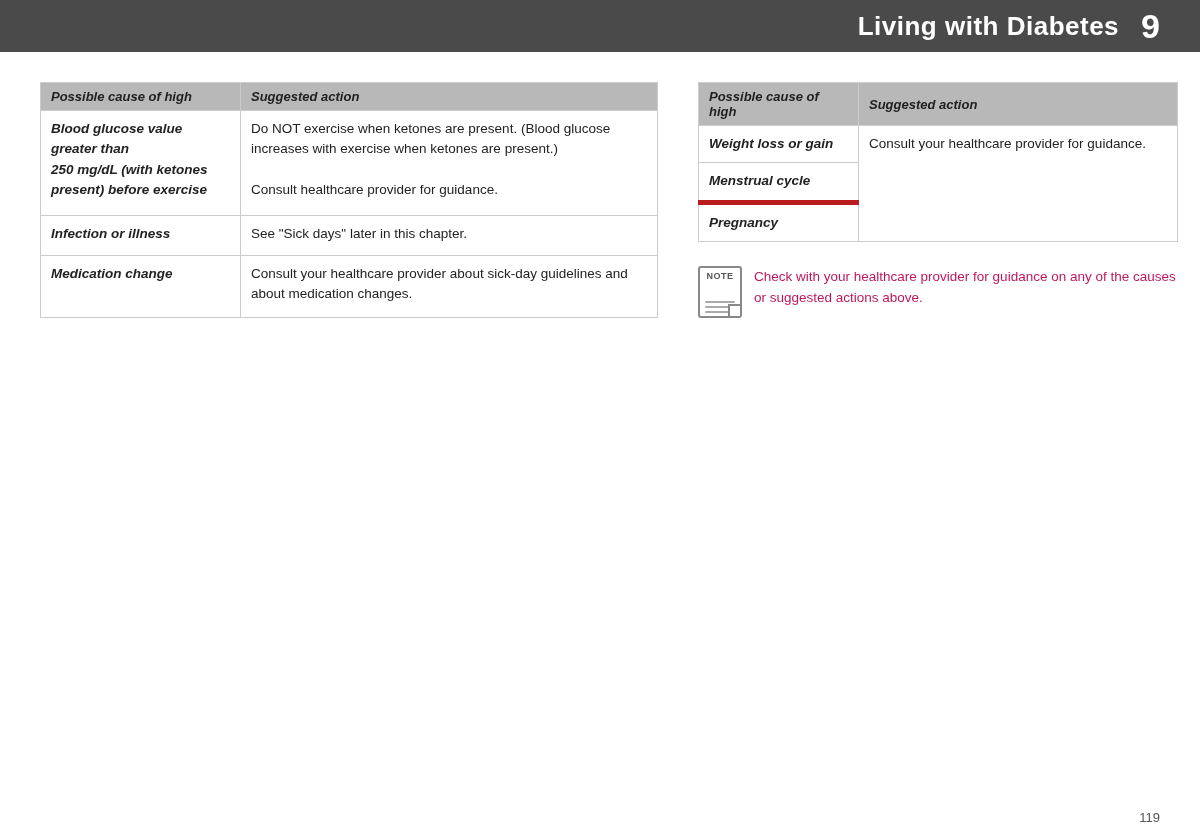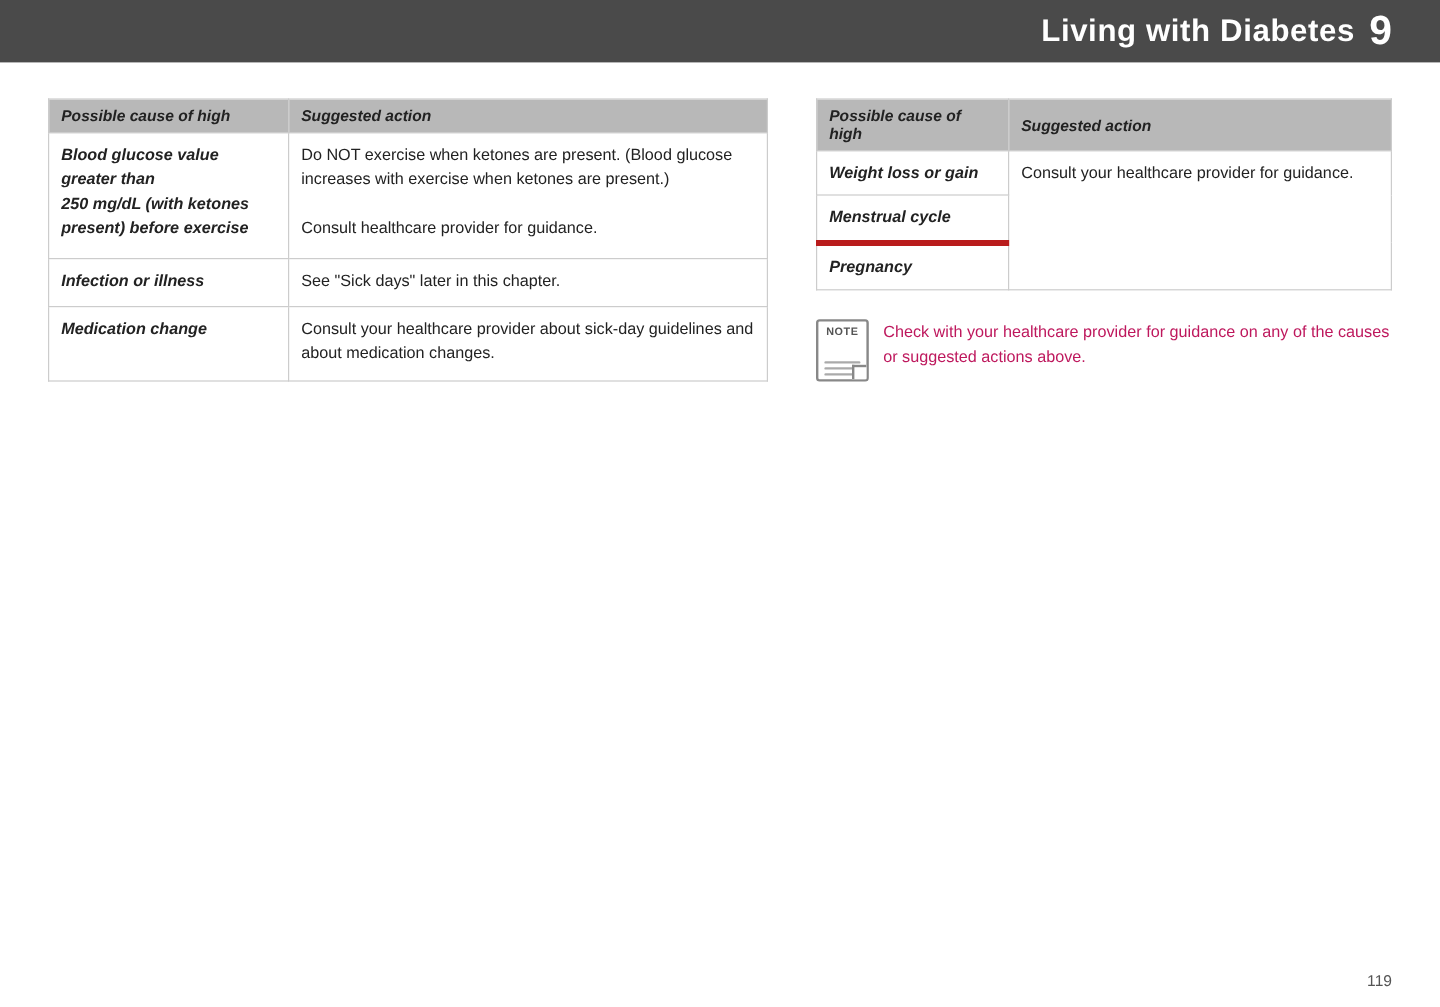--- a/index.html
+++ b/index.html
@@ -29,37 +29,37 @@
     .header-chapter {
       font-size: 28px;
       font-weight: bold;
       color: #fff;
       position: absolute;
       right: 40px;
       top: 50%;
       transform: translateY(-50%);
       display: flex;
       align-items: center;
-      gap: 12px;
+      gap: 22px;
     }
 
     .header-title {
       font-size: 26px;
       font-weight: bold;
       letter-spacing: 0.5px;
     }
 
     .chapter-number {
       font-size: 34px;
       font-weight: bold;
     }
 
     
     .content {
-      padding: 30px 40px 20px 40px;
+      padding: 30px 22px 20px 40px;
       display: flex;
       gap: 40px;
     }
 
     
     .left-table {
       flex: 1;
       border-collapse: collapse;
       border: 1px solid #ccc;
     }

